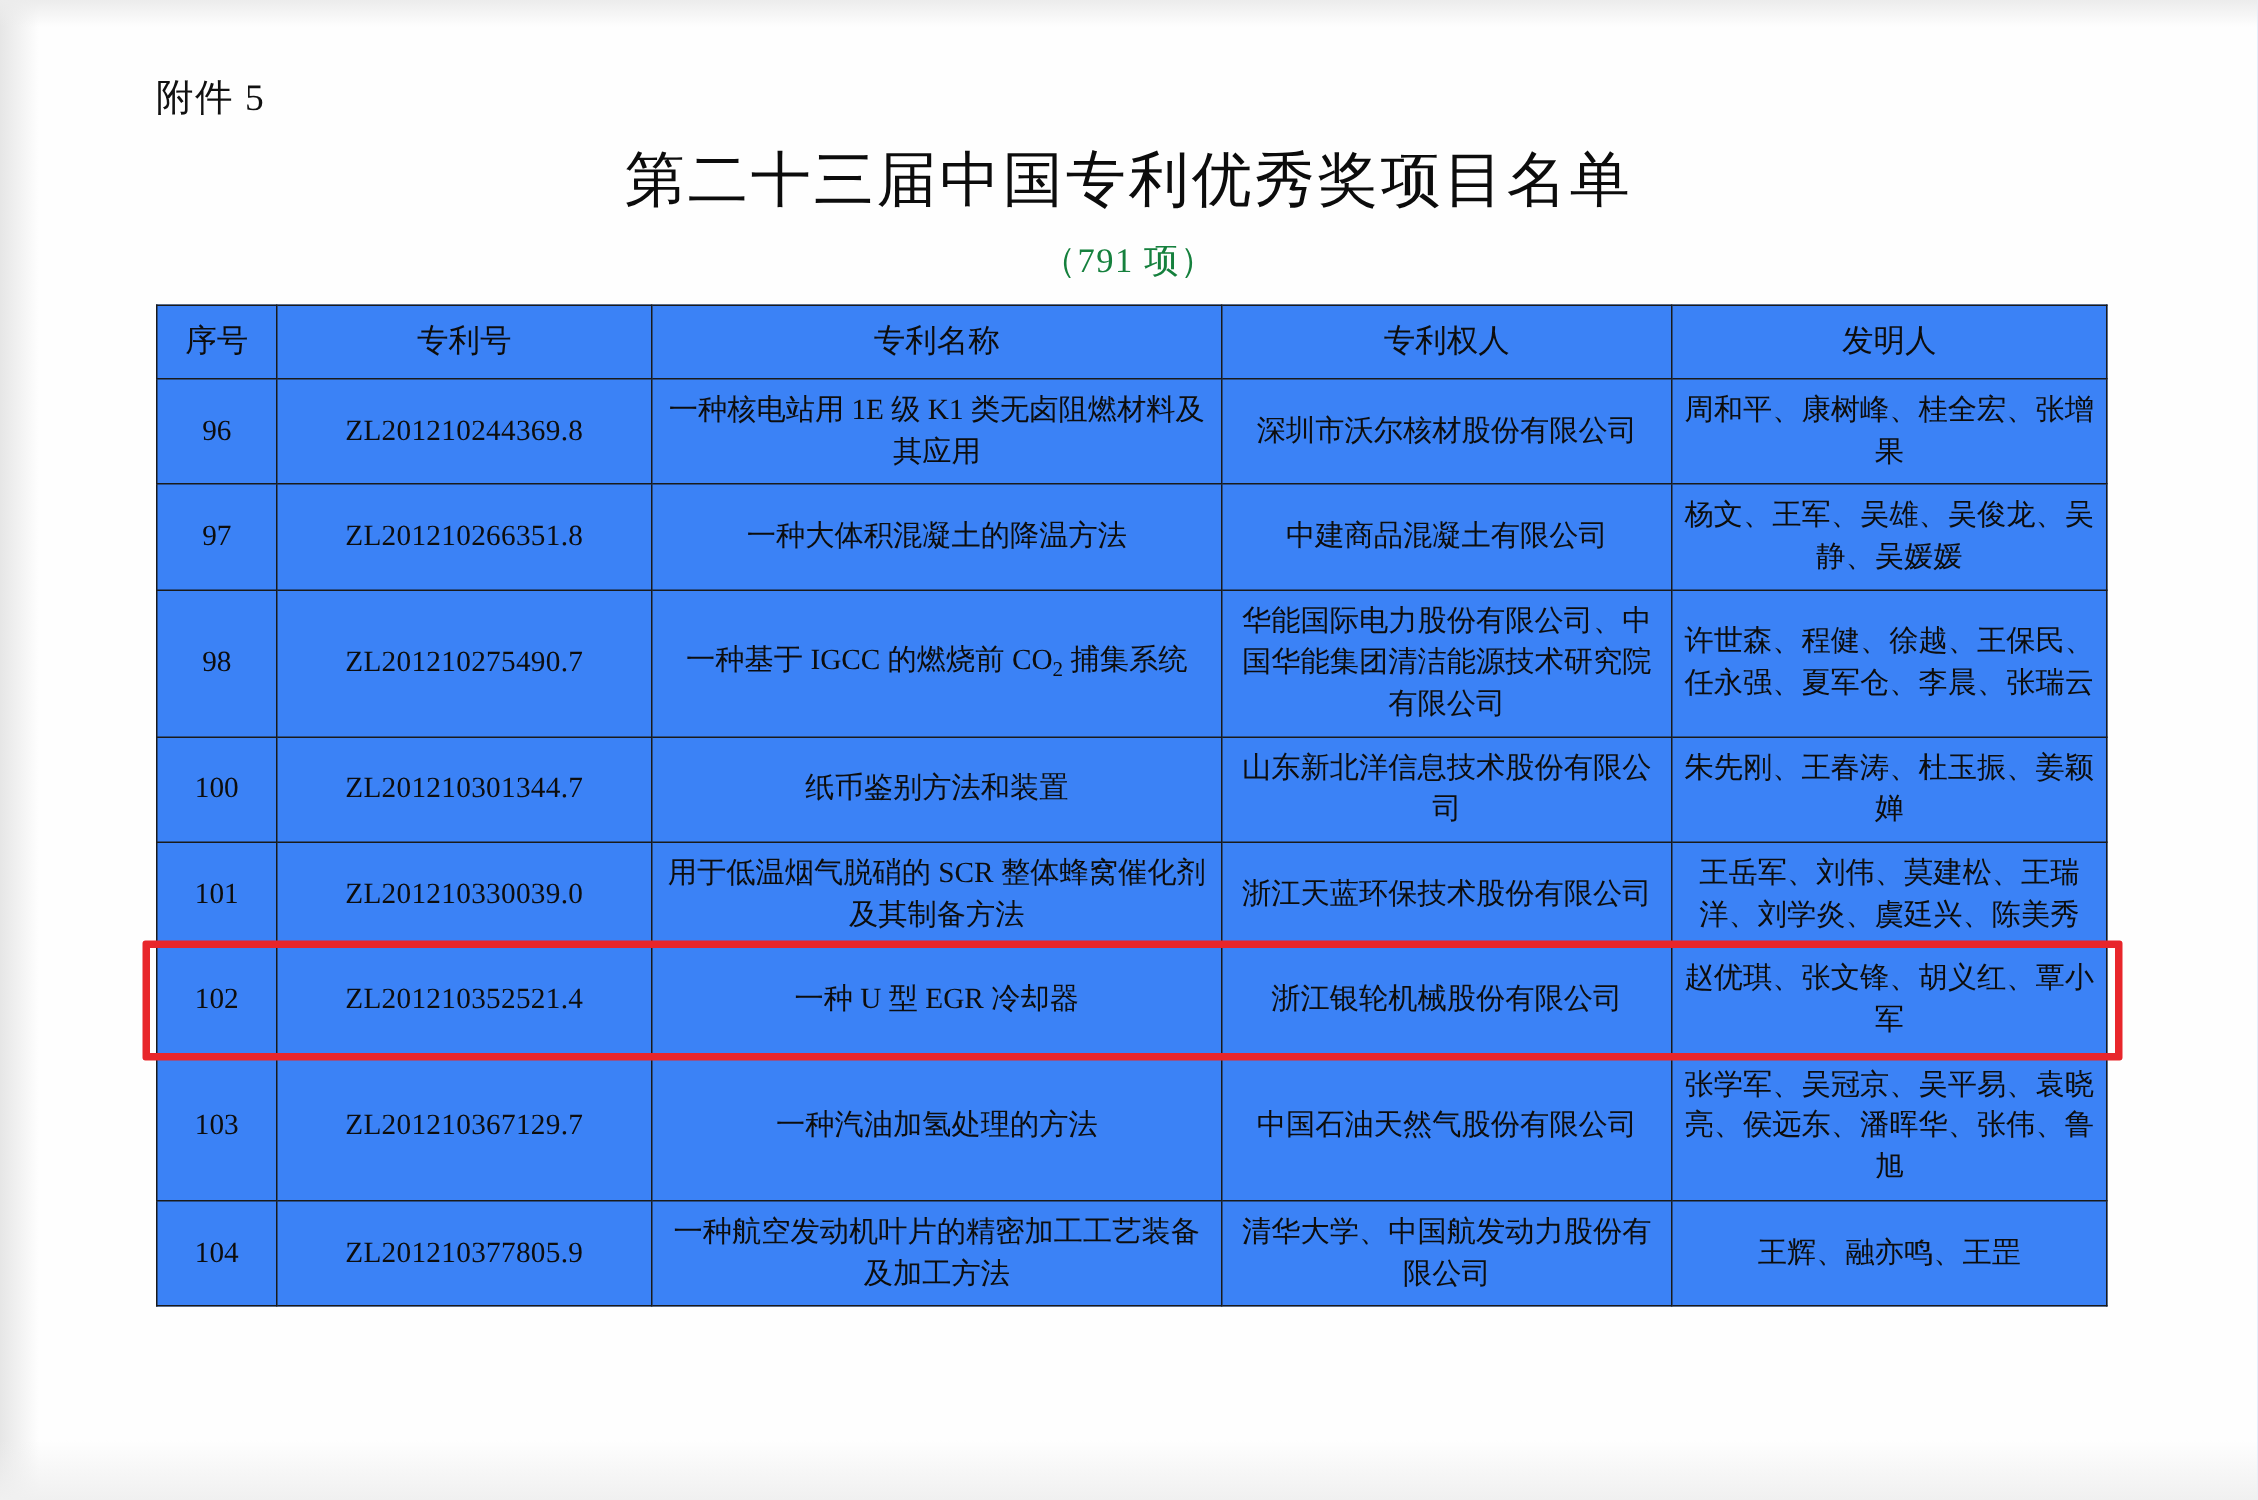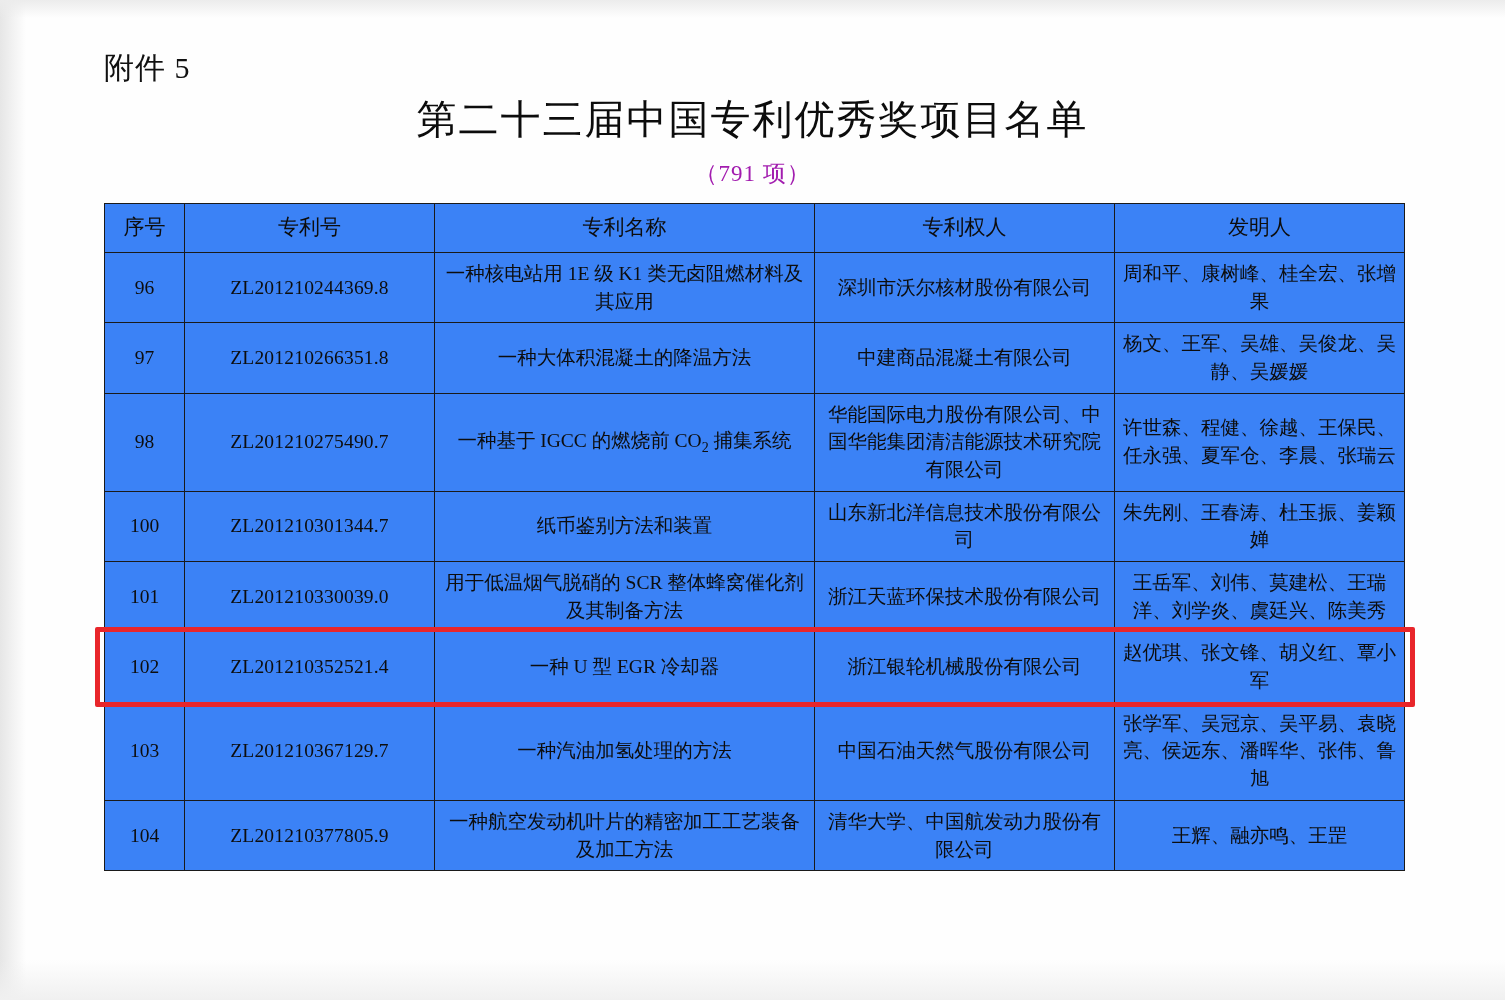--- a/index.html
+++ b/index.html
@@ -37,21 +37,21 @@
     position: absolute;
     bottom: 0; left: 0; height: 40px; width: 100%;
     background: linear-gradient(to top, #f0f0f0, rgba(255,255,255,0));
     pointer-events: none;
   }
 
   .attachment-label {
     position: absolute;
     left: 104px;
     top: 48px;
-    font-size: 30px;
+    font-size: 25px;
     letter-spacing: 1px;
     font-family: "Liberation Serif", serif;
     color: #111;
   }
 
   .doc-title {
     position: absolute;
     left: 0; right: 0;
     top: 92px;
     text-align: center;
@@ -61,21 +61,21 @@
     color: #0c0c0c;
     font-family: "Liberation Serif", serif;
   }
 
   .doc-subtitle {
     position: absolute;
     left: 0; right: 0;
     top: 158px;
     text-align: center;
     font-size: 23px;
-    color: #a21caf;
+    color: #15803d;
     letter-spacing: 1px;
   }
 
   .table-wrap {
     position: absolute;
     left: 104px;
     top: 203px;
     width: 1300px;
   }
 

